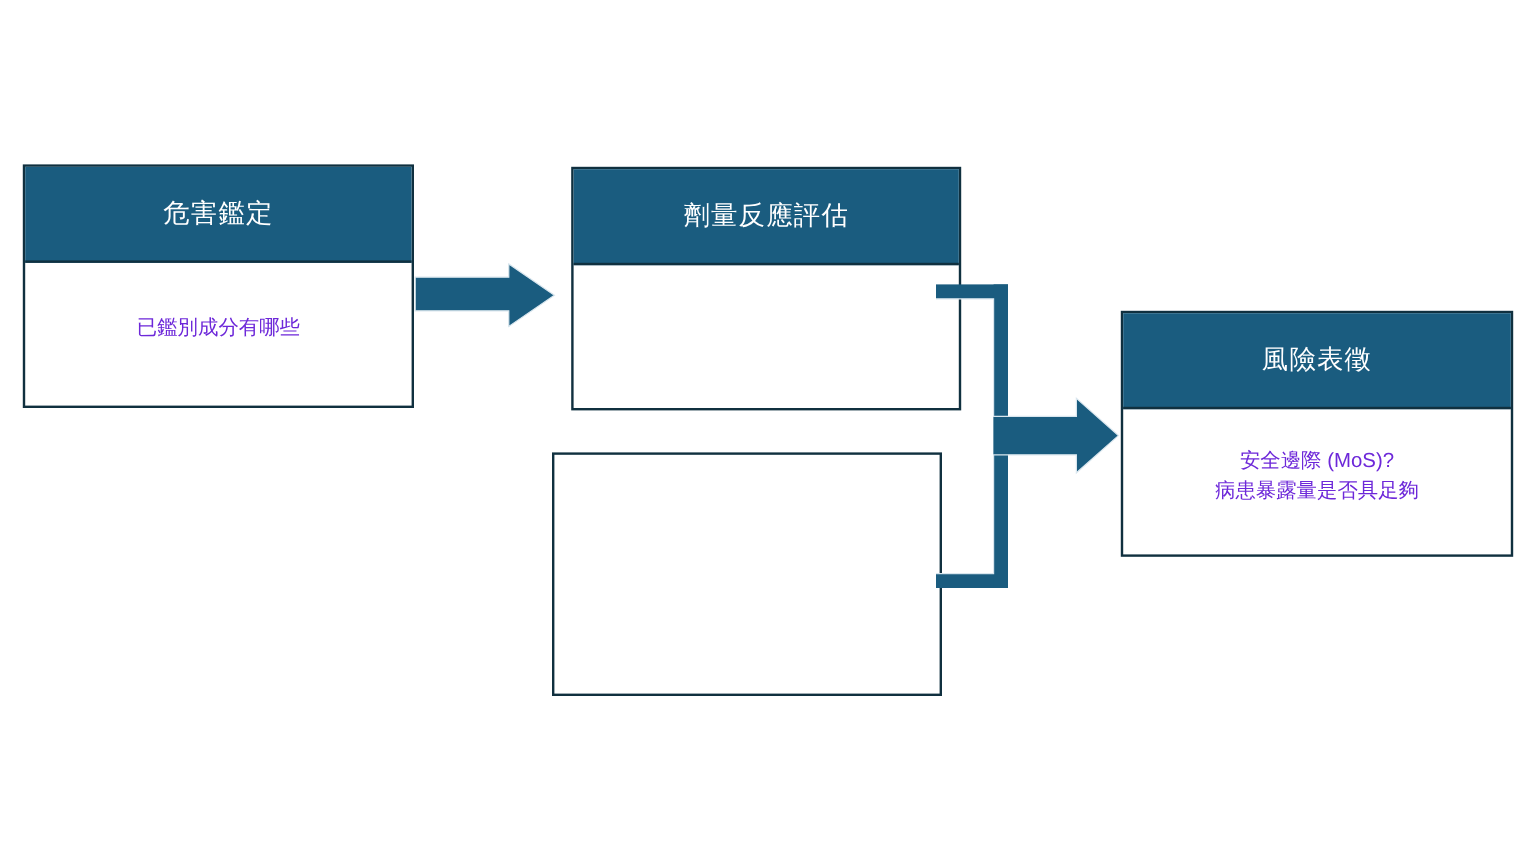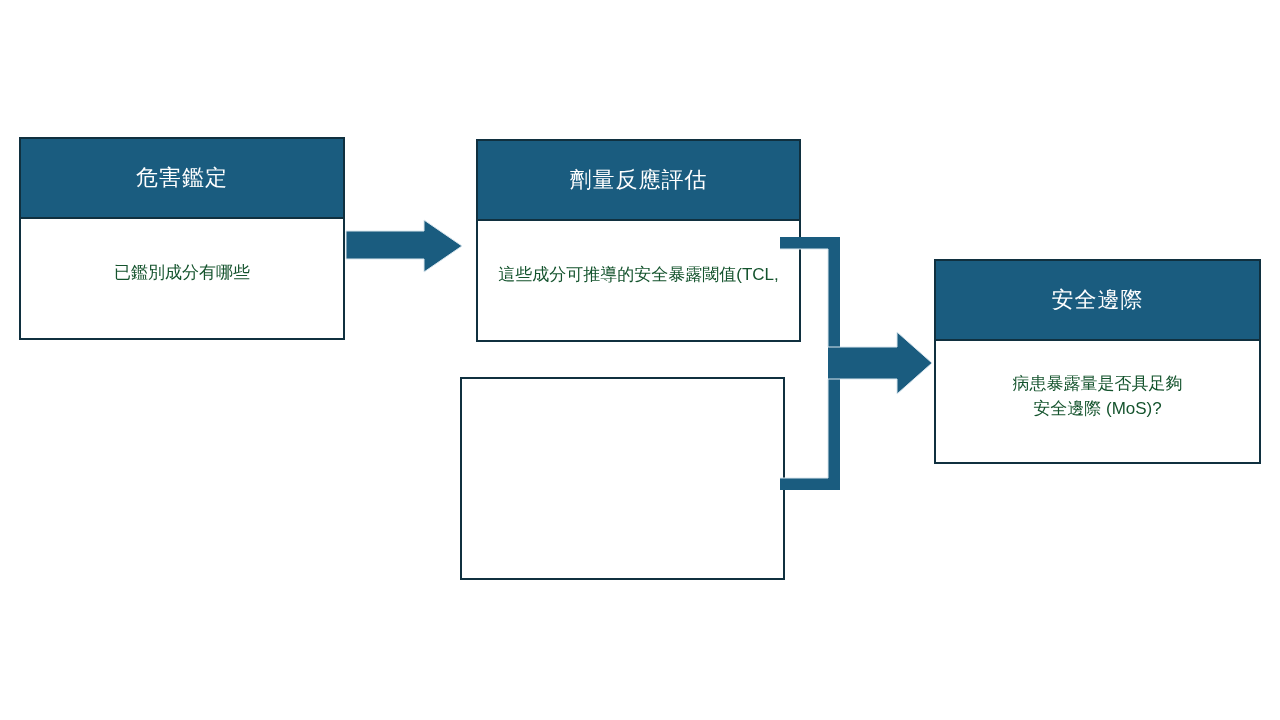--- a/index.html
+++ b/index.html
@@ -46,21 +46,21 @@
   }
   .box-body {
     flex: 1 1 auto;
     display: flex;
     align-items: center;
     justify-content: center;
     padding: 4px 10px 14px 10px;
     box-sizing: border-box;
   }
   .box-body-text {
-    color: #14532d;
+    color: #6d28d9;
     font-size: 17px;
     line-height: 1.45;
     text-align: center;
     width: 100%;
   }
 
   
   #box-hazard       { left: 19px;  top: 137px; width: 326px; height: 203px; }
   #box-dose         { left: 476px; top: 139px; width: 325px; height: 203px; }
   #box-exposure     { left: 460px; top: 377px; width: 325px; height: 203px; }
@@ -88,34 +88,33 @@
       <div class="box-body-text">
         <div>已鑑別成分有哪些</div>
       </div>
     </div>
   </div>
 
   <div class="box" id="box-dose">
     <div class="box-header">劑量反應評估</div>
     <div class="box-body">
       <div class="box-body-text">
-        <div>這些成分可推導的安全暴露閾值(TCL,</div>
       </div>
     </div>
   </div>
 
   <div class="box" id="box-exposure">
   </div>
 
   <div class="box" id="box-risk">
-    <div class="box-header">安全邊際</div>
+    <div class="box-header">風險表徵</div>
     <div class="box-body">
       <div class="box-body-text">
+        <div>安全邊際 (MoS)?</div>
         <div>病患暴露量是否具足夠</div>
-        <div>安全邊際 (MoS)?</div>
       </div>
     </div>
   </div>
 
   <svg class="connector" id="arrow-1" viewBox="0 0 120 56">
     <polygon class="arrow-fill" points="2,13 80,13 80,2 118,28 80,54 80,41 2,41"></polygon>
     <polygon class="arrow-stroke" points="2,13 80,13 80,2 118,28 80,54 80,41 2,41"></polygon>
   </svg>
 
   <svg class="connector" id="merge-connector" viewBox="0 0 160 266">

